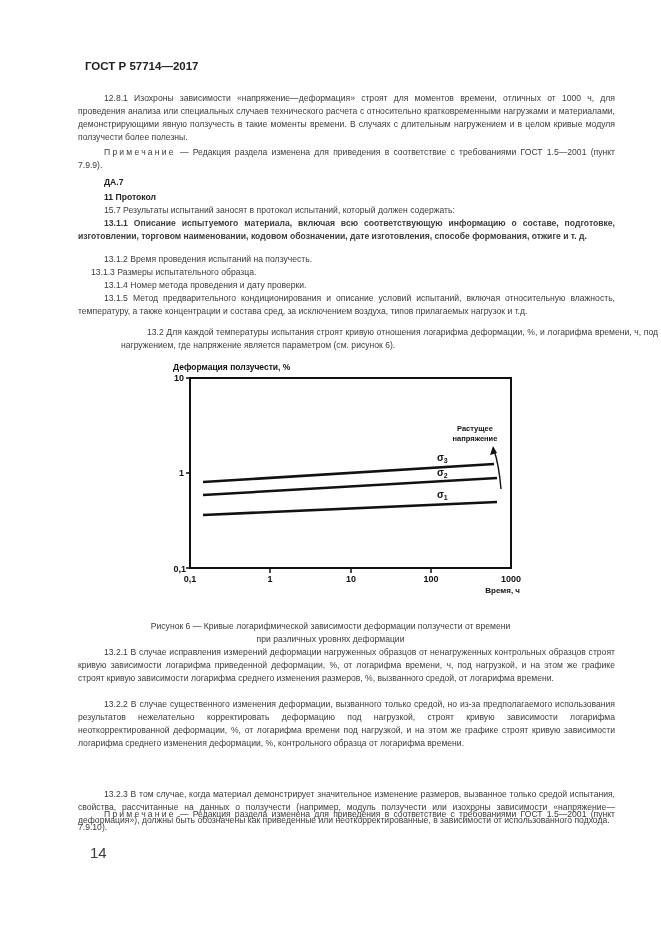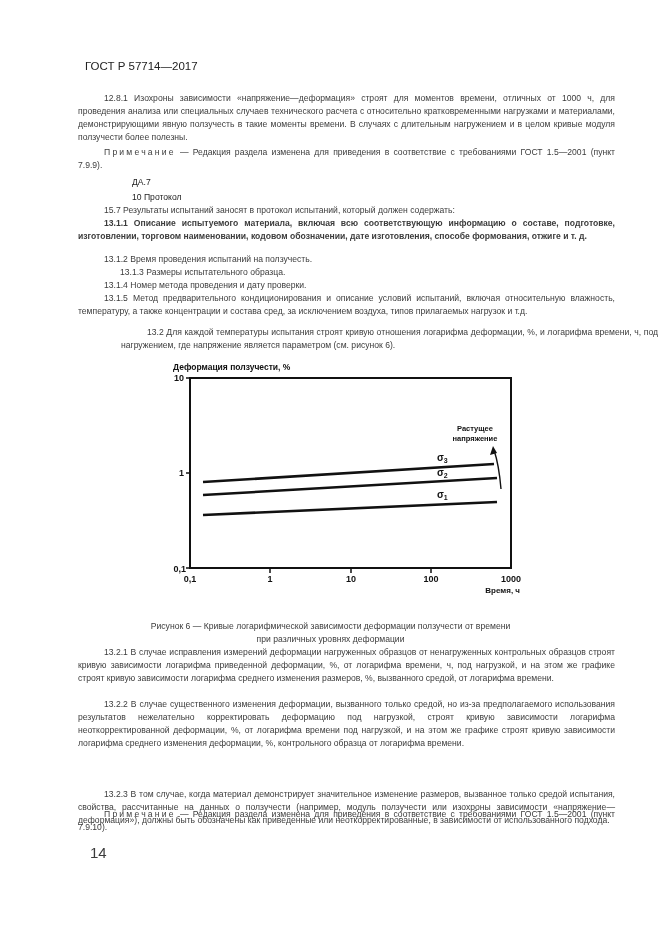--- a/index.html
+++ b/index.html
@@ -1,42 +1,42 @@
 <!DOCTYPE html>
 <html><head>
 <meta charset="utf-8">
 <style>
   html, body { margin:0; padding:0; background:#ffffff; }
   body { width:661px; height:935px; position:relative; overflow:hidden;
          font-family:"Liberation Sans", sans-serif; color:#3a3a3a; }
-  .hdr { position:absolute; left:78px; top:60px; font-size:11.5px; font-weight:normal; color:#222;padding-left:7px; }
+  .hdr { position:absolute; left:78px; top:60px; font-size:11.5px; font-weight:bold; color:#222;padding-left:7px; }
   .p { position:absolute; left:78px; width:537px; font-size:8.6px; line-height:12.9px; text-align:justify; color:#3c3c3c; }
   .ind { text-indent:26px; }
   .spaced { letter-spacing:2.2px; }
-  .bold { font-weight:normal; color:#222;margin-left:28px; }
+  .bold { font-weight:bold; color:#222; }
   .fig { position:absolute; left:150px; top:355px; width:400px; height:245px; }
   .cap { position:absolute; left:100px; width:461px; text-align:center; font-size:8.6px; line-height:12.9px; color:#3c3c3c;margin-top:12px; }
   .pagenum { position:absolute; left:90px; top:844px; font-size:15px; color:#3c3c3c; }
   svg text { font-family:"Liberation Sans", sans-serif; }
 </style>
 </head>
 <body>
 
 <div class="hdr">ГОСТ Р 57714—2017</div>
 
 <div class="p ind" style="top:92px;">12.8.1 Изохроны зависимости «напряжение—деформация» строят для моментов времени, отличных от 1000 ч, для проведения анализа или специальных случаев технического расчета с относительно кратковременными нагрузками и материалами, демонстрирующими явную ползучесть в такие моменты времени. В случаях с длительным нагружением и в целом кривые модуля ползучести более полезны.</div>
 
 <div class="p ind" style="top:146px;"><span class="spaced">Примечание</span><span> — Редакция раздела изменена для приведения в соответствие с требованиями ГОСТ 1.5—2001 (пункт 7.9.9).</span></div>
 
 <div class="p bold" style="top:176px; left:104px; width:200px;">ДА.7</div>
-<div class="p bold" style="top:191px; left:104px; width:300px;">10 Протокол</div>
+<div class="p bold" style="top:191px; left:104px; width:300px;">11 Протокол</div>
 <div class="p" style="top:204px; left:104px; width:511px;">15.7 Результаты испытаний заносят в протокол испытаний, который должен содержать:</div>
 <div class="p ind" style="top:217px;font-weight:bold;">13.1.1 Описание испытуемого материала, включая всю соответствующую информацию о составе, подготовке, изготовлении, торговом наименовании, кодовом обозначении, дате изготовления, способе формования, отжиге и т. д.</div>
 <div class="p" style="top:253px; left:104px; width:511px;">13.1.2 Время проведения испытаний на ползучесть.</div>
-<div class="p" style="top:266px; left:120px; width:511px;">13.1.3 Размеры испытательного образца.</div>
+<div class="p" style="top:266px; left:91px; width:511px;">13.1.3 Размеры испытательного образца.</div>
 <div class="p" style="top:279px; left:104px; width:511px;">13.1.4 Номер метода проведения и дату проверки.</div>
 <div class="p ind" style="top:292px;">13.1.5 Метод предварительного кондиционирования и описание условий испытаний, включая относительную влажность, температуру, а также концентрации и состава сред, за исключением воздуха, типов прилагаемых нагрузок и т.д.</div>
 <div class="p ind" style="top:326px;margin-left:43px;">13.2 Для каждой температуры испытания строят кривую отношения логарифма деформации, %, и логарифма времени, ч, под нагружением, где напряжение является параметром (см. рисунок 6).</div>
 
 <div class="fig">
   <svg width="400" height="245" viewBox="150 355 400 245" xmlns="http://www.w3.org/2000/svg">
 
     <text x="173" y="370" font-size="8.5" font-weight="bold" fill="#111">Деформация ползучести, %</text>
 
     <rect x="190" y="378" width="321" height="190" fill="none" stroke="#111" stroke-width="2"></rect>

